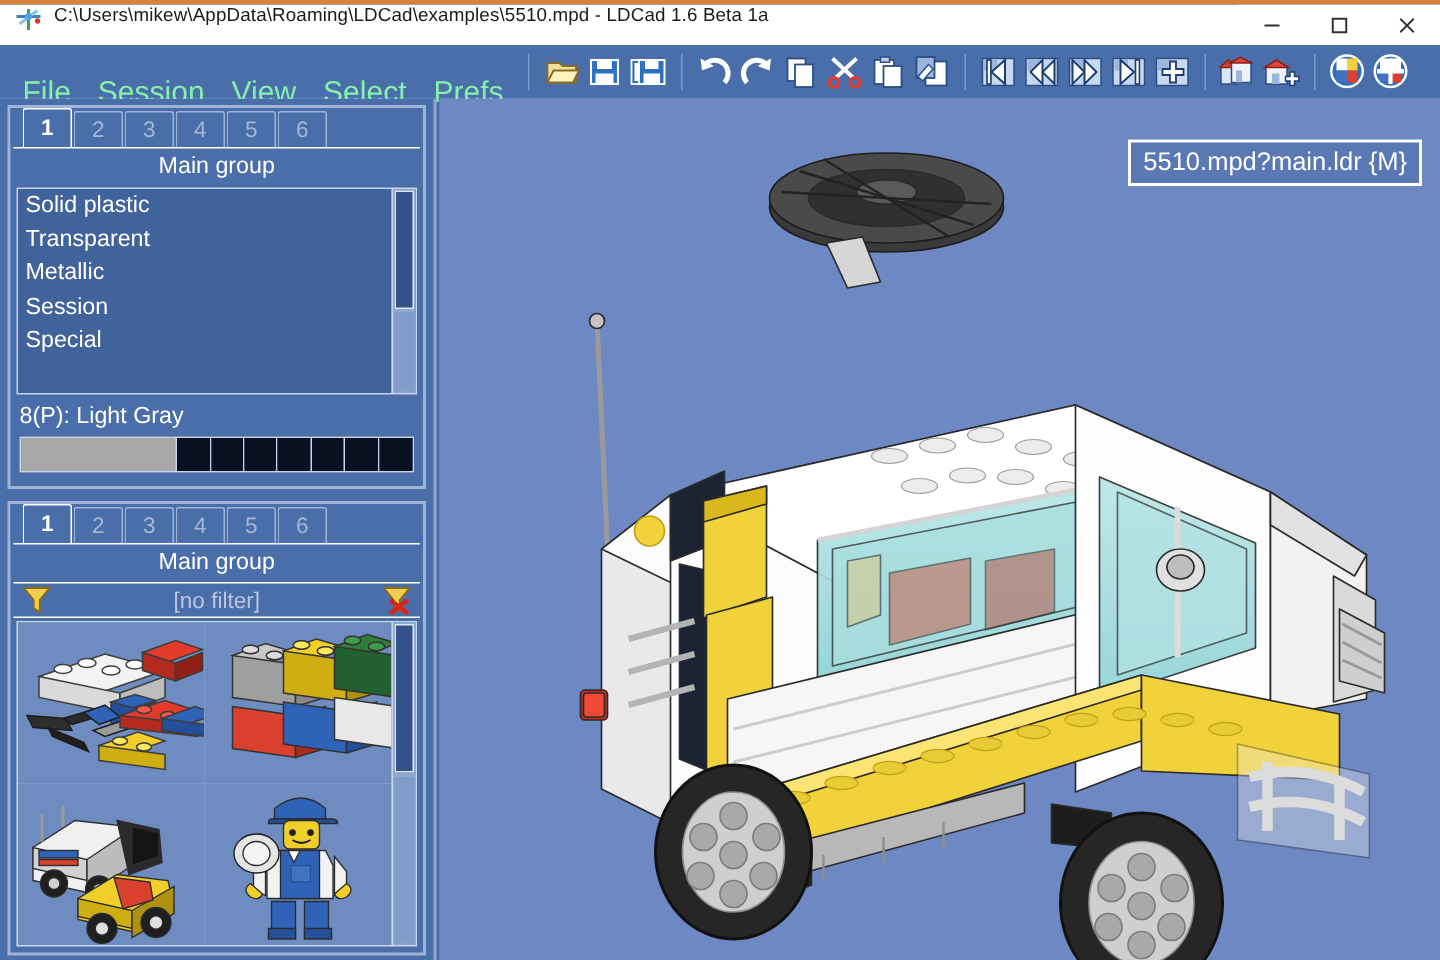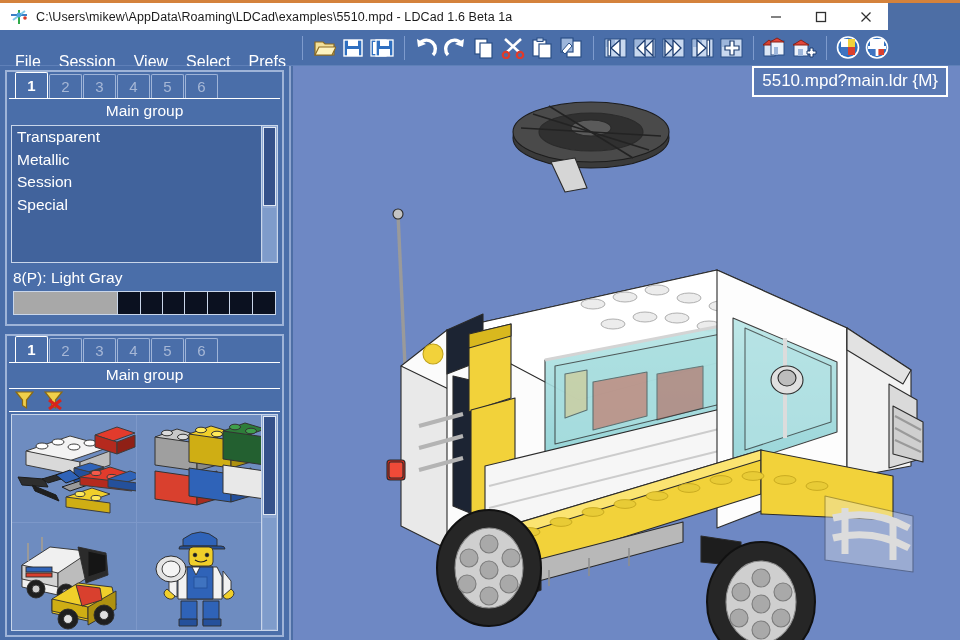--- a/index.html
+++ b/index.html
@@ -12,23 +12,23 @@
   #app {
     position: relative;
     width: 960px; height: 640px;
     border-top: 3px solid #d4823c;
     background: #4d6ea5;
     overflow: hidden;
   }
 
   
   .titlebar {
-    position: absolute; left: 0; top: 0; width: 888px; height: 27px;
+    position: absolute; left: 0; top: 0; width: 960px; height: 27px;
     background: #ffffff;
-    display: flex; align-items: center;
+    display: flex; 
   }
   .title-icon {
     width: 22px; height: 20px; margin-left: 8px; margin-right: 6px;
     position: relative; flex: 0 0 auto;
   }
   .title-text {
     font-size: 12.5px; color: #1b1b1b; letter-spacing: 0.1px;
     white-space: nowrap;
   }
   .win-btns {
@@ -42,21 +42,21 @@
   .win-btn svg { display: block; }
 
   
   .menubar {
     position: absolute; left: 0; top: 27px; width: 960px; height: 36px;
     background: #4a6ea9;
     display: flex; align-items: center;
     border-bottom: 1px solid #5f80b8;
   }
   .menu-item {
-    color: #ffffff; font-size: 16px; padding: 0 9px; line-height: 36px;
+    color: #86efac; font-size: 20px; padding: 0 9px; line-height: 36px;
     white-space: nowrap;
     margin-top: 28px;
   }
   .menu-item:first-child { margin-left: 6px; }
   .tb-sep {
     width: 1px; height: 24px; background: #7e9bcd;
     margin: 0 7px; flex: 0 0 auto;
   }
   .tbtn {
     width: 25px; height: 25px; margin: 0 2px; flex: 0 0 auto;
@@ -186,21 +186,21 @@
   .vp-label {
     position: absolute; font-size: 17px; color: #ffffff;
     padding: 3px 8px 4px 8px; white-space: nowrap;
     background: #5a79b4;
   }
   #step-label {
     left: 12px; top: 10px;
     border: 2px solid #2fc14c;
   }
   #model-label {
-    right: 12px; top: 0;
+    right: 12px; top: 27px;
     border: 2px solid #ffffff;
   }
   #model-svg { position: absolute; left: 0; top: 0; }
 </style>
 </head>
 <body>
 
 <div id="app">
 
   <div class="titlebar">
@@ -406,20 +406,21 @@
         <div class="tab">3</div>
         <div class="tab">4</div>
         <div class="tab">5</div>
         <div class="tab">6</div>
       </div>
 
       <div class="group-title">Main group</div>
 
       <div class="listbox">
         <ul>
+          <li>Solid plastic</li>
           <li>Transparent</li>
           <li>Metallic</li>
           <li>Session</li>
           <li>Special</li>
         </ul>
         <div class="vscroll">
           <div class="thumb"></div>
           <div class="track-dots"></div>
         </div>
       </div>
@@ -449,20 +450,21 @@
       </div>
 
       <div class="group-title">Main group</div>
 
       <div class="filter-row">
         <span class="ficon">
           <svg width="19" height="20" viewBox="0 0 19 20">
             <path d="M1 2 h17 l-6.5 8 v8 l-4 -2.5 v-5.5 z" fill="#f0cf4a" stroke="#8a6a14" stroke-width="1.2"></path>
           </svg>
         </span>
+        <span class="filter-text">[no filter]</span>
         <span class="ficon">
           <svg width="21" height="20" viewBox="0 0 21 20">
             <path d="M1 2 h17 l-6.5 8 v8 l-4 -2.5 v-5.5 z" fill="#f0cf4a" stroke="#8a6a14" stroke-width="1.2"></path>
             <line x1="5" y1="10" x2="17" y2="19" stroke="#d8241c" stroke-width="3"></line>
             <line x1="17" y1="10" x2="5" y2="19" stroke="#d8241c" stroke-width="3"></line>
           </svg>
         </span>
       </div>
 
       <div class="parts-grid">

